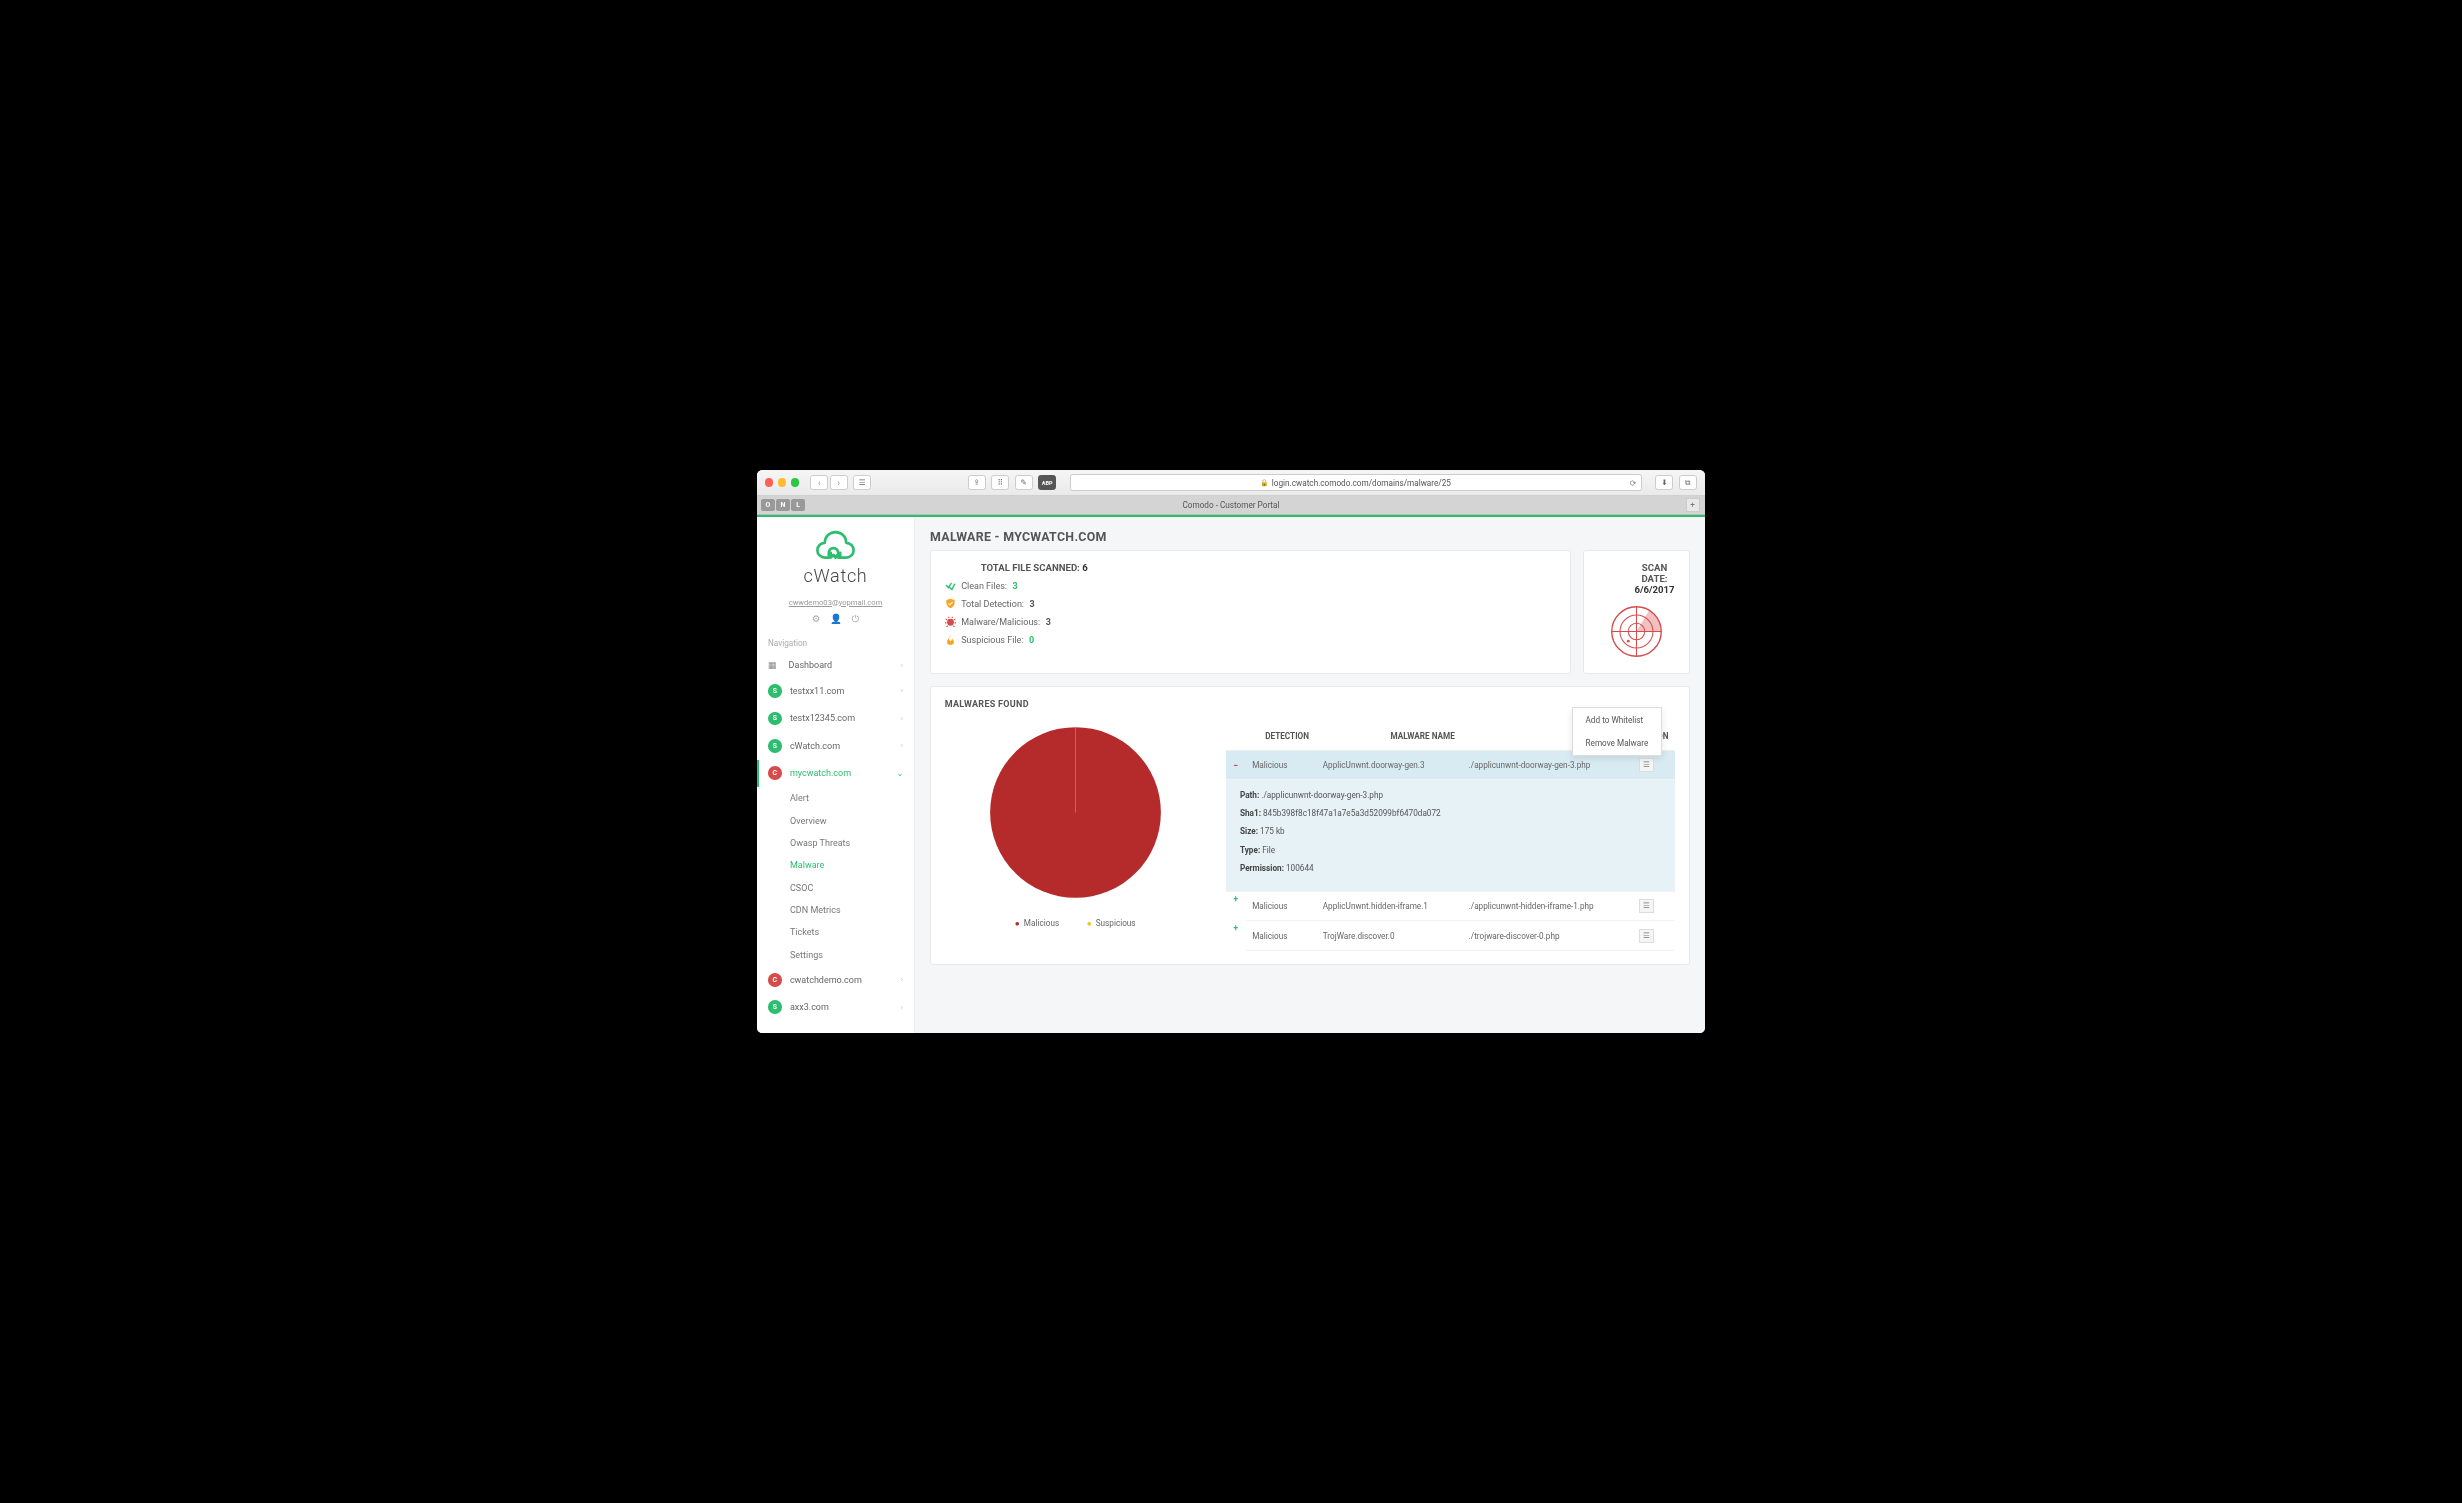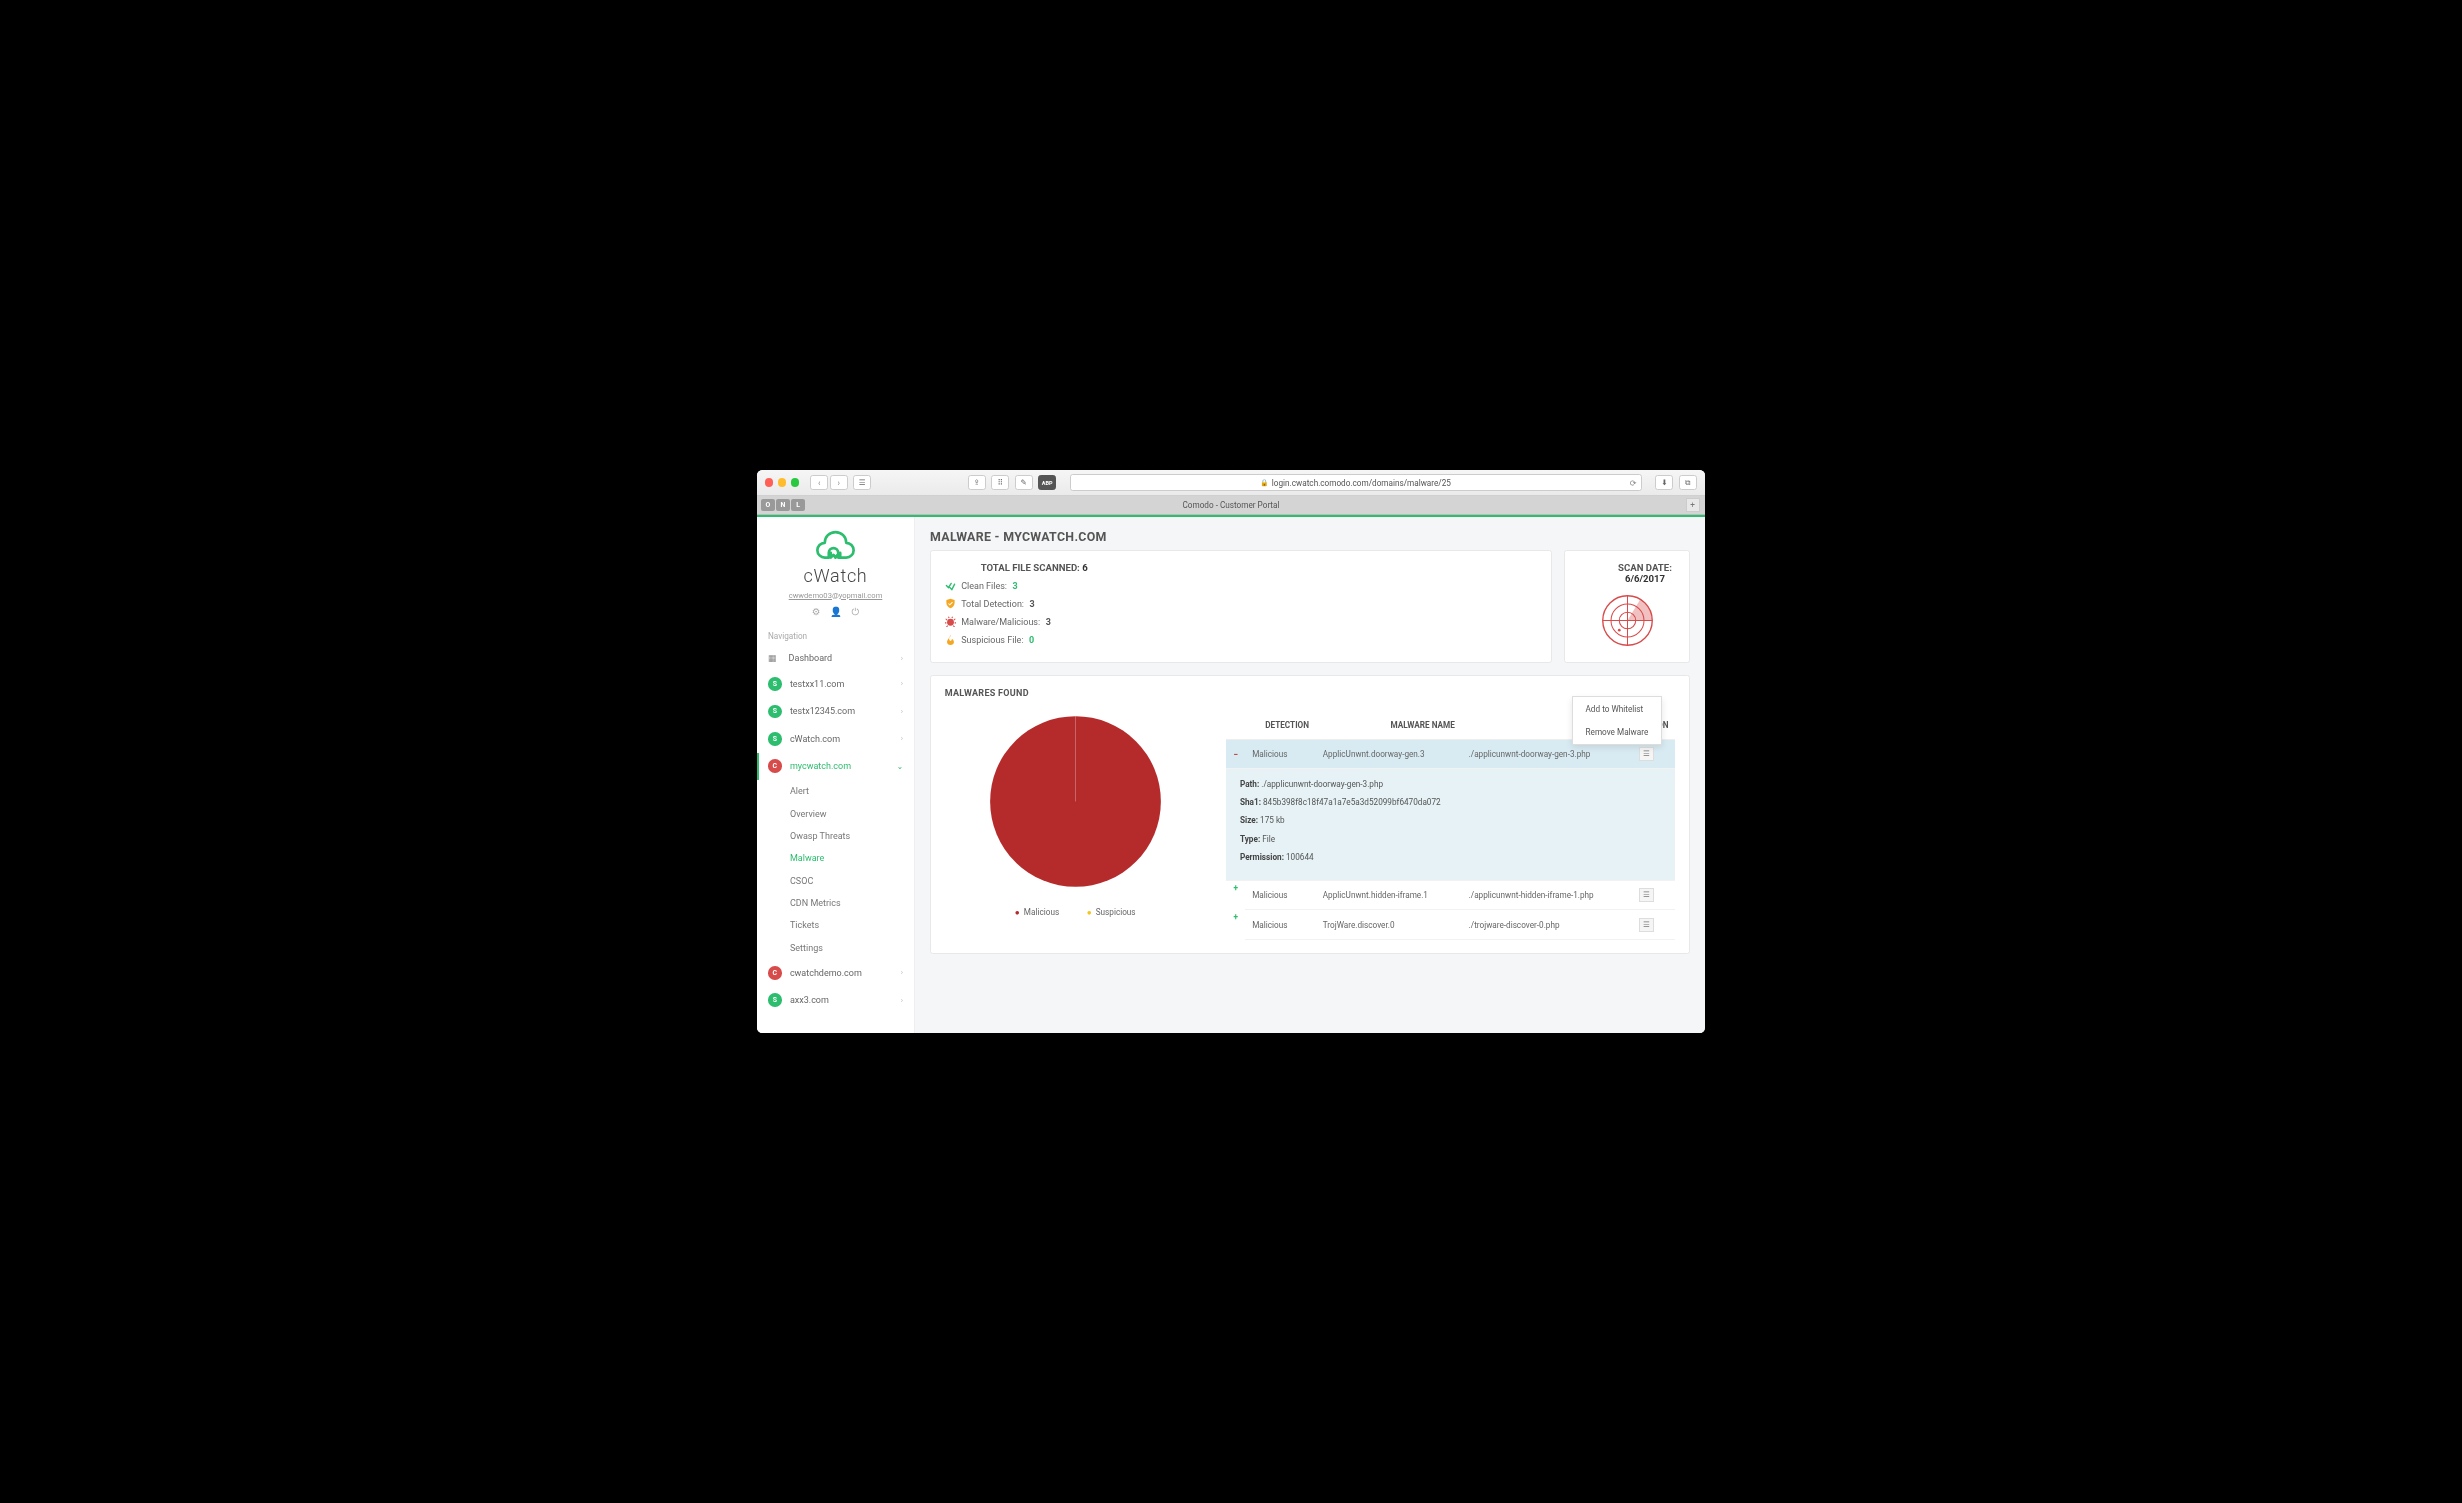--- a/index.html
+++ b/index.html
@@ -19,37 +19,37 @@
 .ext { display:flex; gap:0; padding-left:4.1px; }
 .ext span{width:13.7px;height:12.4px;background:#999;color:#fff;display:flex;align-items:center;justify-content:center;font-size:6.9px;font-weight:bold;border-radius:2.1px;margin-right:1.4px}
 .tabname { position:absolute; left:50%; transform:translateX(-50%); color:#555; }
 .plus { position:absolute; right:5.5px; width:13.7px; height:13.7px; display:flex; align-items:center; justify-content:center; color:#777; background:#e8e8e8; border:0.7px solid #ccc; }
 .topstrip { height:2.1px; background:#2dbd6e; }
 .app { flex:1; display:flex; overflow:hidden; }
 .sidebar { width:158px; border-right:0.7px solid #eee; display:flex; flex-direction:column; background:#fff; }
 .logo { padding:12.4px 0 4.1px; text-align:center; }
 .logo svg { width:43px; height:33px; }
 .brand { font-size:18px; font-weight:300; color:#444; letter-spacing:0.7px; }
-.email { text-align:center; font-size:7.6px; color:#999; margin-top:0; text-decoration:underline; }
+.email { text-align:center; font-size:7.6px; color:#999; margin-top:7px; text-decoration:underline; }
 .usericons { display:flex; justify-content:center; gap:9.6px; margin:6.9px 0; color:#aaa; font-size:9.6px; }
 .navlabel { font-size:8.2px; color:#aaa; padding:5.5px 11px; }
 .navitem { display:flex; align-items:center; padding:6.9px 11px; font-size:9px; color:#666; cursor:pointer; position:relative; }
 .navitem .bullet { width:13.7px; height:13.7px; border-radius:50%; display:flex; align-items:center; justify-content:center; font-size:6.9px; color:#fff; margin-right:8.2px; font-weight:bold; }
 .navitem .sq { width:9.6px; height:9.6px; margin-right:11px; color:#888; display:inline-flex; }
 .navitem .chev { position:absolute; right:11px; color:#bbb; font-size:7.6px; }
 .navitem.active { color:#2dbd6e; border-left:2.1px solid #2dbd6e; padding-left:9px; }
 .navitem.active .chev { color:#2dbd6e; }
 .subitem { padding:6.2px 11px 6.2px 33px; font-size:9px; color:#777; cursor:pointer; }
 .subitem.sel { color:#2dbd6e; }
 .main { flex:1; background:#f5f6f7; padding:12.4px 15px; overflow:auto; }
 .pagetitle { font-size:12.4px; font-weight:700; color:#555; margin-bottom:6px; letter-spacing:0.3px; }
 .toprow { display:flex; gap:12.4px; margin-bottom:12.4px; }
 .card { background:#fff; border:0.7px solid #e8e8e8; border-radius:2.7px; padding:11px 13.7px; }
 .statcard { flex:1; }
-.scancard { width:126px; text-align:center; }
+.scancard { width:107px; text-align:center; }
 .lbl { font-size:9.6px; font-weight:700; color:#555;margin-left:36px; }
 .lbl .v { color:#333; }
 .statline { display:flex; align-items:center; gap:5.5px; font-size:9px; color:#666; margin-top:6.9px; }
 .statline .num { font-weight:700; }
 .statline .num.g{color:#2dbd6e}.statline .num.d{color:#555}
 .statline .ic { width:11px; height:11px; display:flex; align-items:center; justify-content:center; }
 .radar { margin:8.2px auto 0; }
 .panel { background:#fff; border:0.7px solid #e8e8e8; border-radius:2.7px; padding:12.4px 13.7px; }
 .ptitle { font-size:9px; font-weight:700; color:#555; margin-bottom:13.7px; letter-spacing:0.3px; }
 .pcontent { display:flex; gap:20.6px; }

